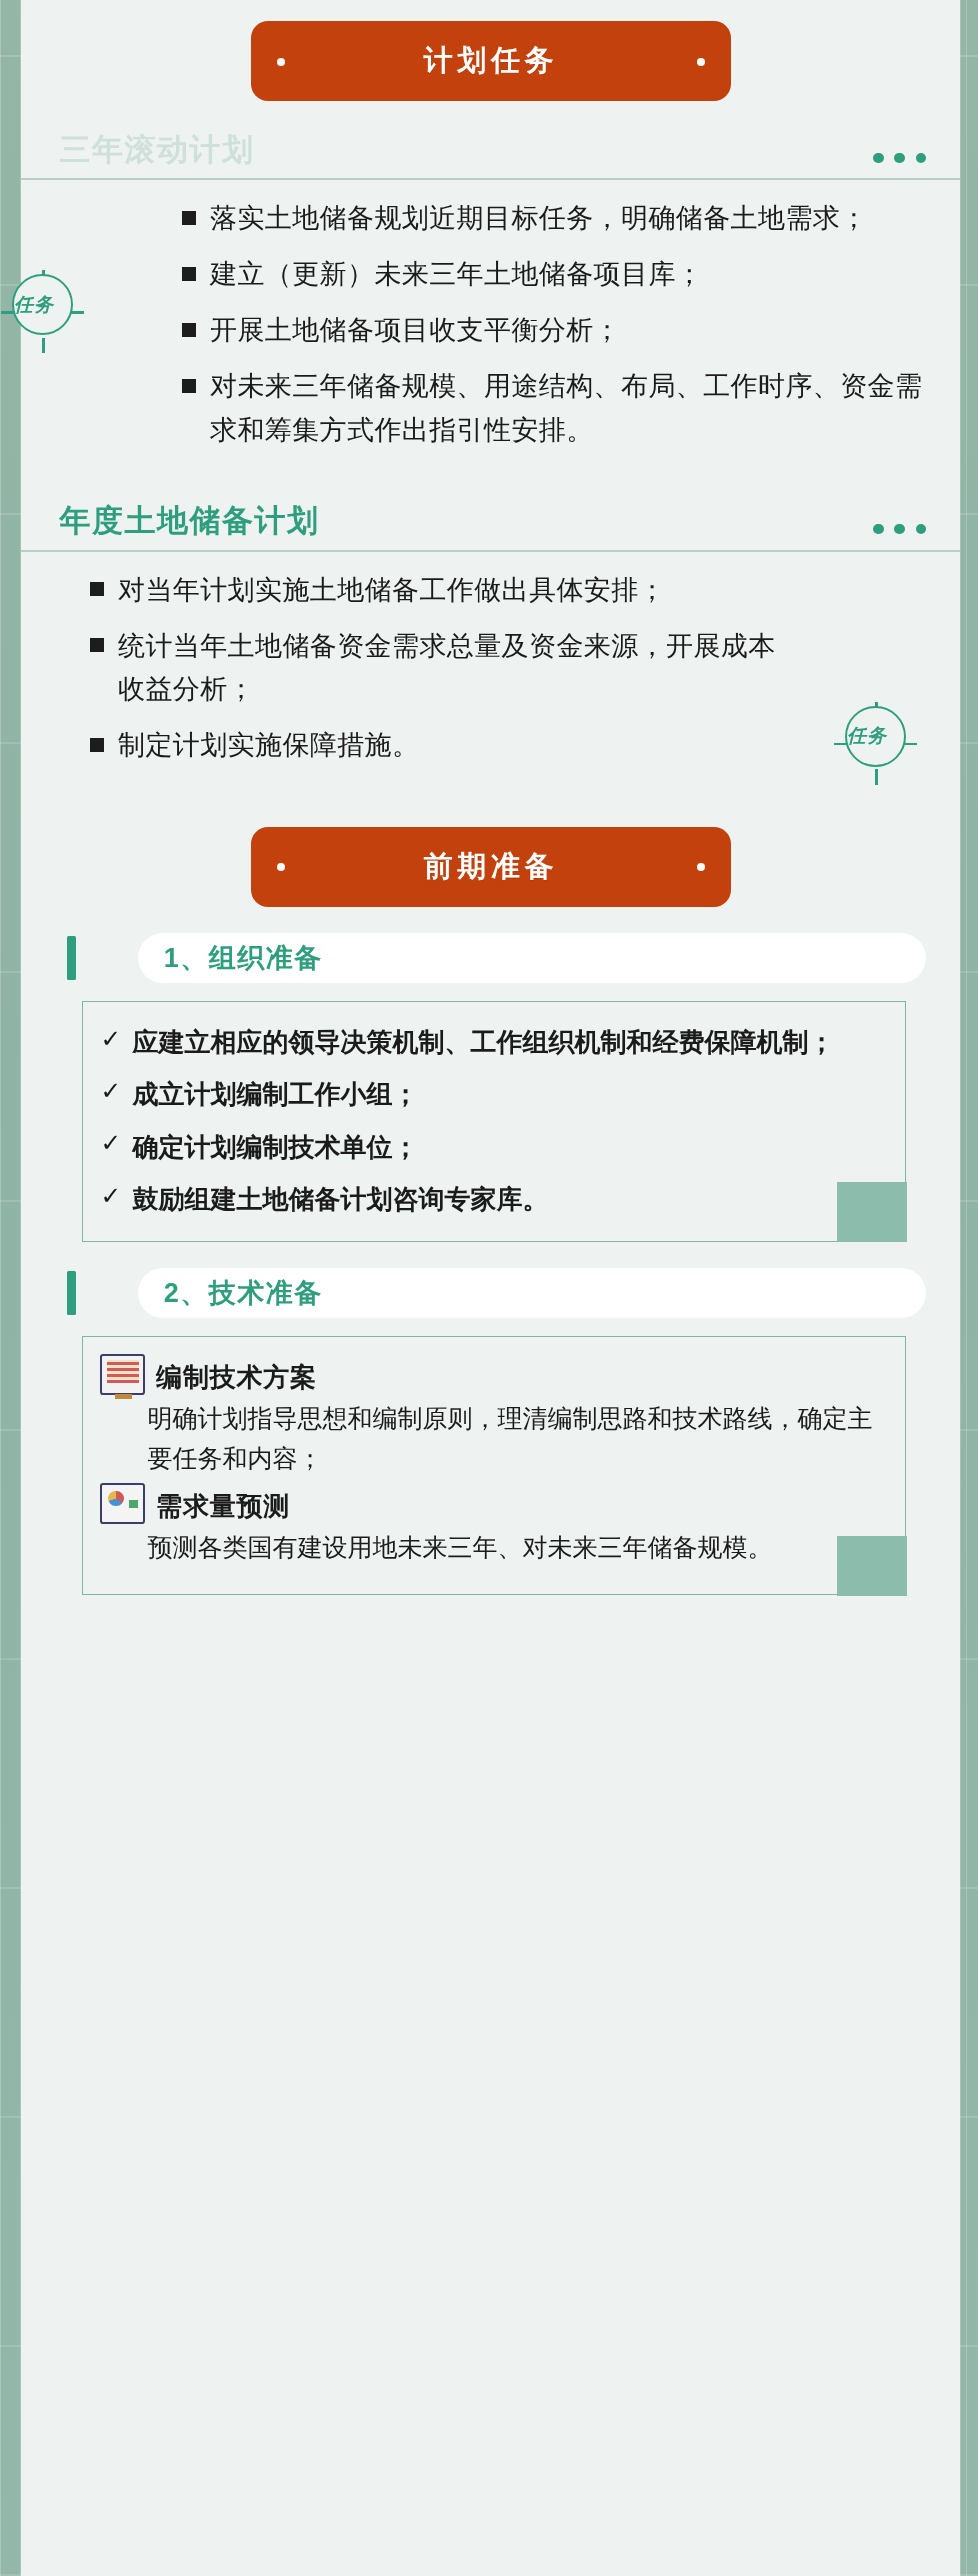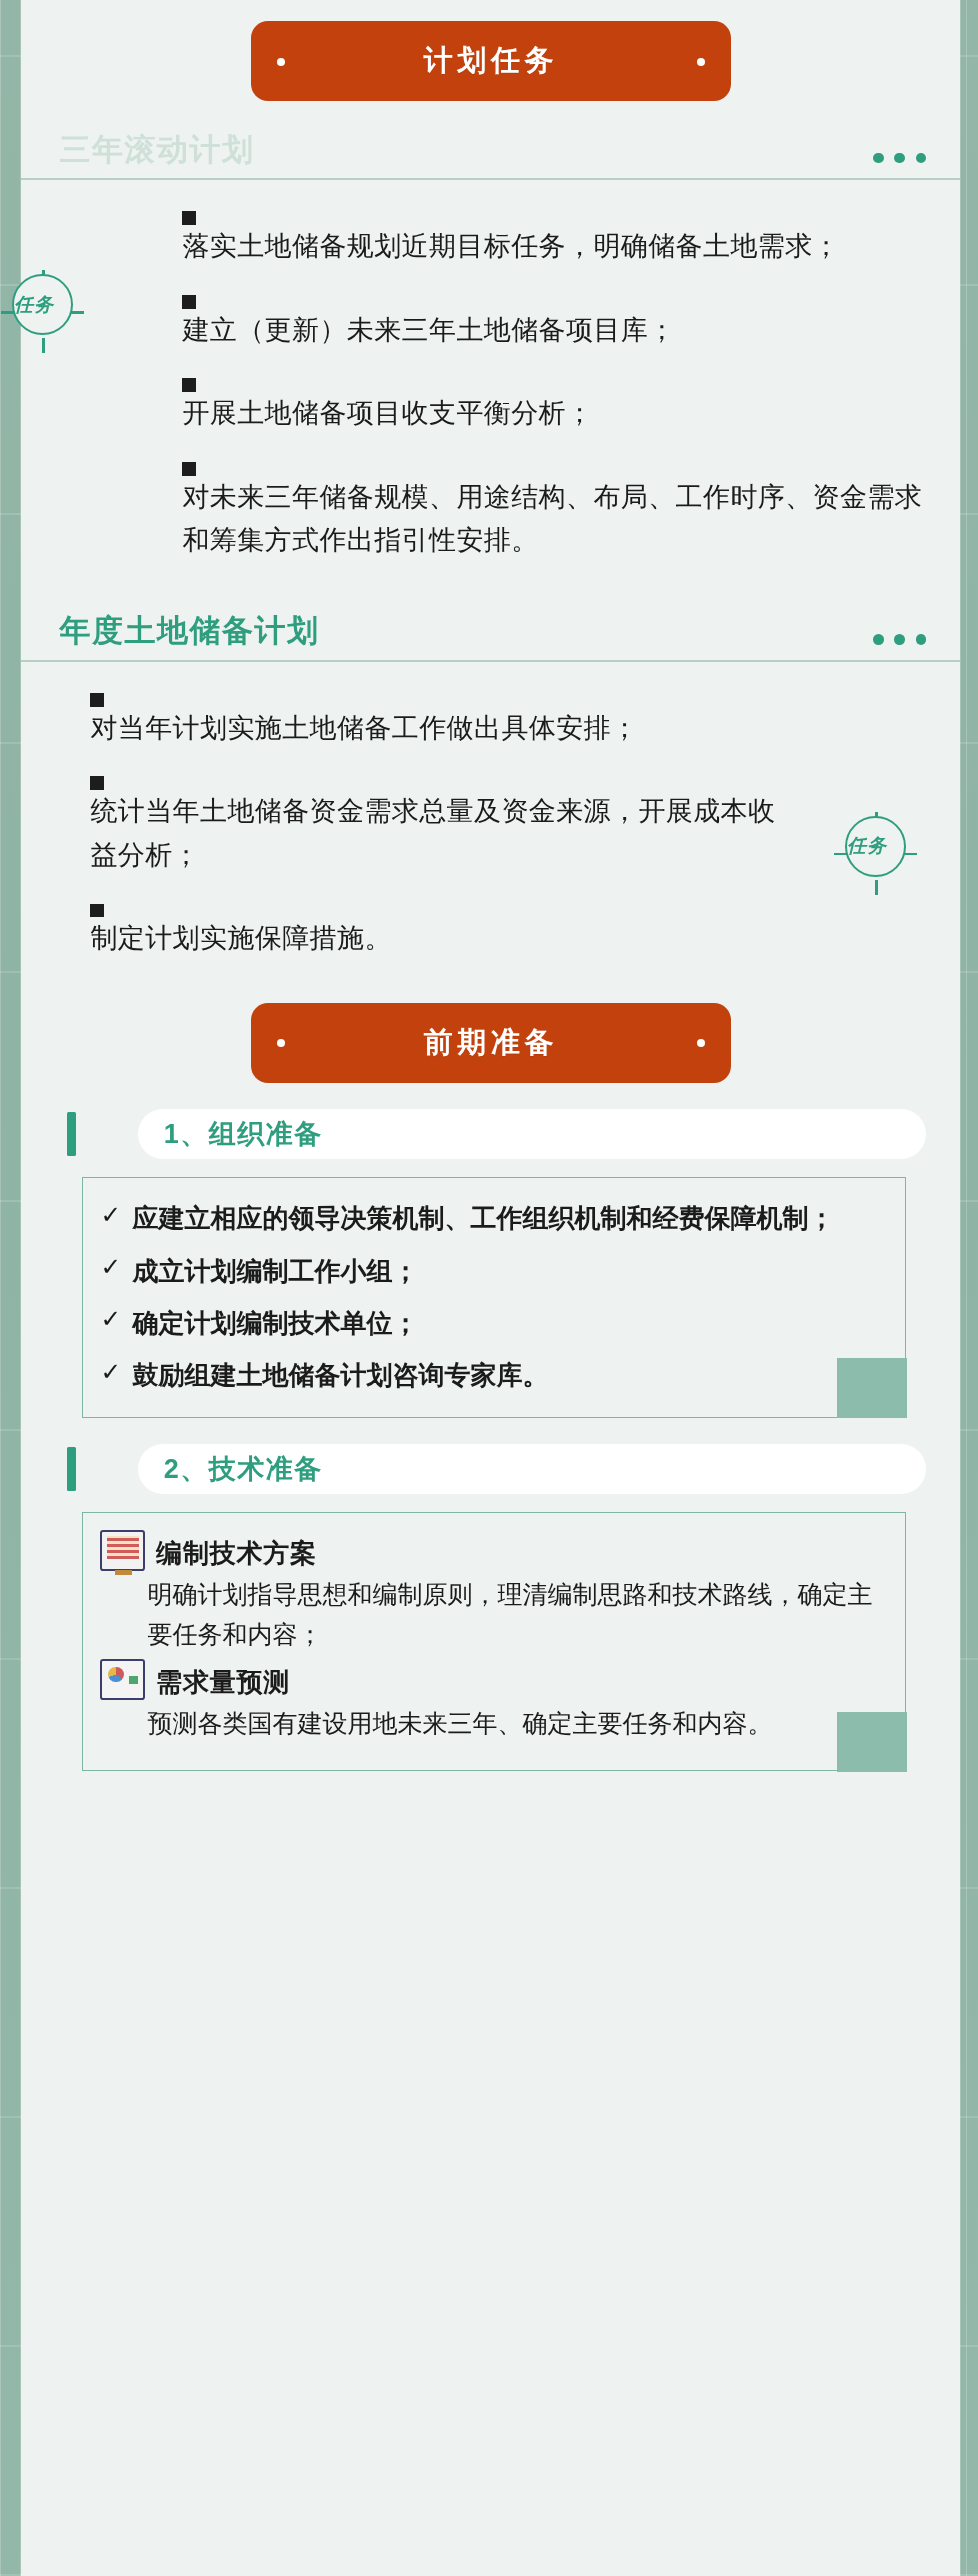--- a/index.html
+++ b/index.html
@@ -88,21 +88,20 @@
 
   
   .bullets{
     padding:17px 43px 7.6px 43px;
   }
   .bullets.indent{padding-left:161px;padding-right:34px;}
   .bi{
     display:flex;
     align-items:flex-start;
     margin-bottom:12.2px;
-    flex-direction:column;
   }
   .bi .mk{
     flex:0 0 auto;
     margin-top:13.8px;
     margin-right:13.8px;
     width:13.8px;height:13.8px;
     background:#1d1d1d;
   }
   .bi .tx{
     color:#1b1b1b;
@@ -319,21 +318,21 @@
             <span class="mk"></span>
             <span class="tx">统计当年土地储备资金需求总量及资金来源，开展成本收益分析；</span>
           </div>
           <div class="bi">
             <span class="mk"></span>
             <span class="tx">制定计划实施保障措施。</span>
           </div>
         </div>
       </div>
 
-      <div class="chip" style="margin-top:22px;">
+      <div class="chip" style="margin-top:39px;">
         <i class="dot l"></i>
         <div class="chip-label">前期准备</div>
         <i class="dot r"></i>
       </div>
 
       <div class="numhead">
         <div class="bar"></div>
         <div class="pill">
             <span>1、组织准备</span>
           </div>
@@ -376,20 +375,20 @@
           </div>
           <div class="t-body">明确计划指导思想和编制原则，理清编制思路和技术路线，确定主要任务和内容；</div>
         </div>
 
 
         <div class="titem">
           <div class="trow">
             <span class="ico chart"></span>
             <span class="t-title">需求量预测</span>
           </div>
-          <div class="t-body">预测各类国有建设用地未来三年、确定主要任务和内容。</div>
+          <div class="t-body">预测各类国有建设用地未来三年、对未来三年储备规模。</div>
         </div>
       </div>
 
     </div>
   </div>
 </div>
 
 
 </body></html>

